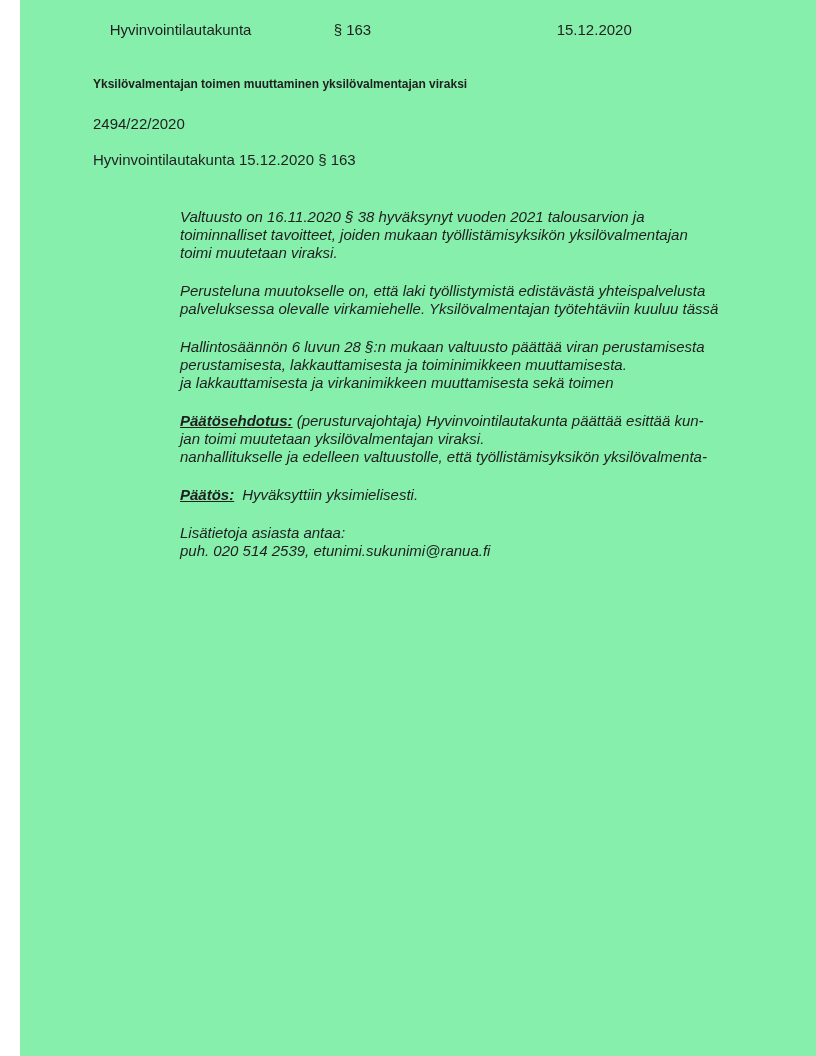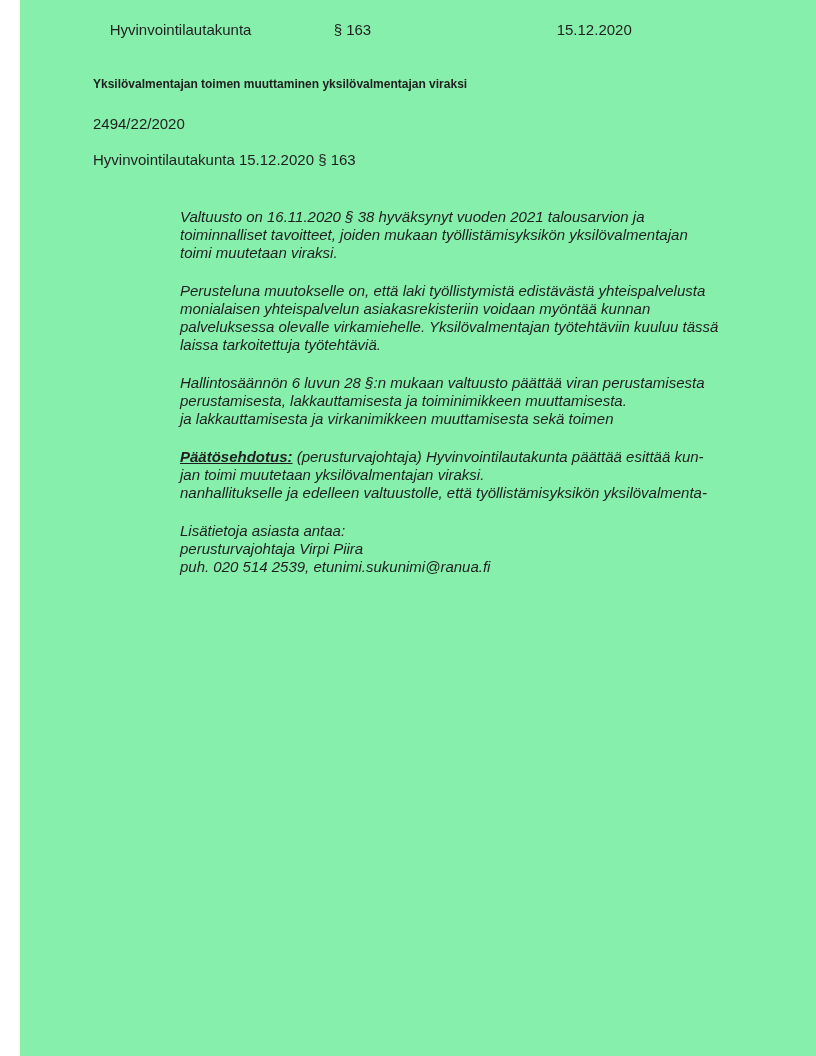--- a/index.html
+++ b/index.html
@@ -89,39 +89,39 @@
   <div class="doc-body">
 
     <div class="para">
       <span class="line">Valtuusto on 16.11.2020 § 38 hyväksynyt vuoden 2021 talousarvion ja</span>
       <span class="line">toiminnalliset tavoitteet, joiden mukaan työllistämisyksikön yksilövalmentajan</span>
       <span class="line">toimi muutetaan viraksi.</span>
     </div>
 
     <div class="para">
       <span class="line">Perusteluna muutokselle on, että laki työllistymistä edistävästä yhteispalvelusta</span>
-      <span class="line">monialaisen yhteispalvelun asiakasrekisteriin voidaan myöntää kunnan</span>
       <span class="line">palveluksessa olevalle virkamiehelle. Yksilövalmentajan työtehtäviin kuuluu tässä</span>
-      <span class="line">laissa tarkoitettuja työtehtäviä.</span>
     </div>
 
     <div class="para">
       <span class="line">Hallintosäännön 6 luvun 28 §:n mukaan valtuusto päättää viran perustamisesta</span>
       <span class="line">perustamisesta, lakkauttamisesta ja toiminimikkeen muuttamisesta.</span>
       <span class="line">ja lakkauttamisesta ja virkanimikkeen muuttamisesta sekä toimen</span>
     </div>
 
     <div class="para">
       <span class="line"><span class="label-underline">Päätösehdotus:</span><span> (perusturvajohtaja) Hyvinvointilautakunta päättää esittää kun-</span></span>
       <span class="line">jan toimi muutetaan yksilövalmentajan viraksi.</span>
       <span class="line">nanhallitukselle ja edelleen valtuustolle, että työllistämisyksikön yksilövalmenta-</span>
     </div>
 
+    <div class="para">
+      <span class="line"><span class="label-underline decision-label">Päätös:</span><span>Hyväksyttiin yksimielisesti.</span></span>
+    </div>
 
     <div class="para">
       <span class="line">Lisätietoja asiasta antaa:</span>
-      <span class="line">perusturvajohtaja Virpi Piira</span>
       <span class="line">puh. 020 514 2539, etunimi.sukunimi@ranua.fi</span>
     </div>
 
   </div>
 
 </div>
 
 </body></html>

